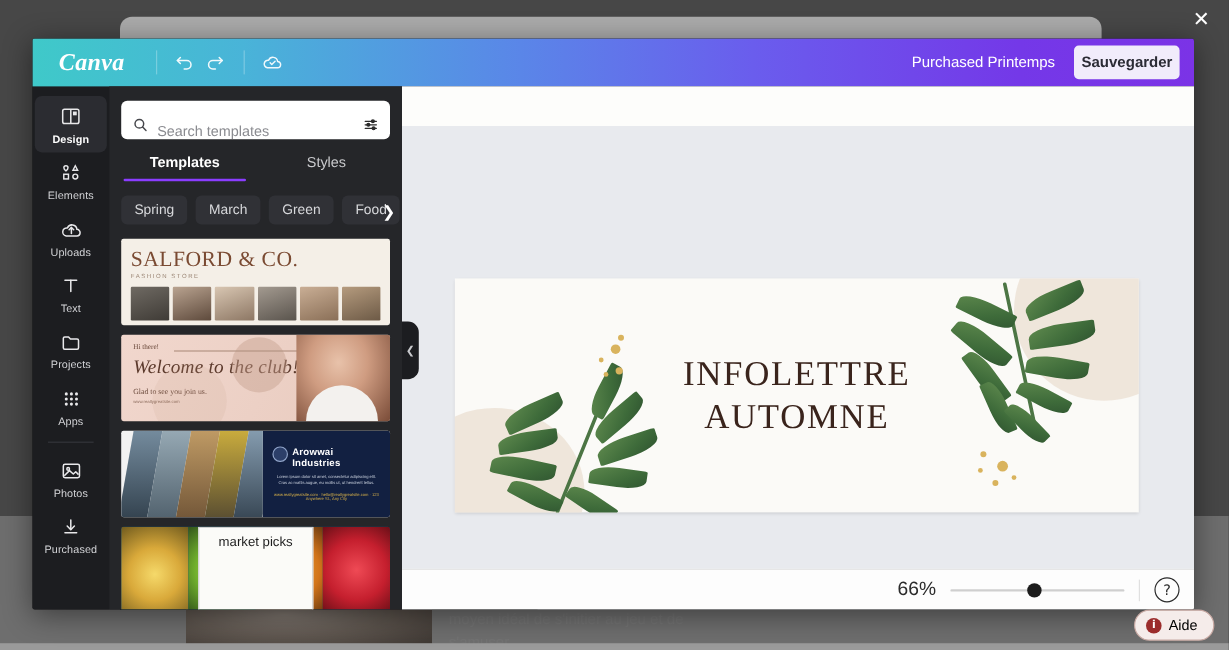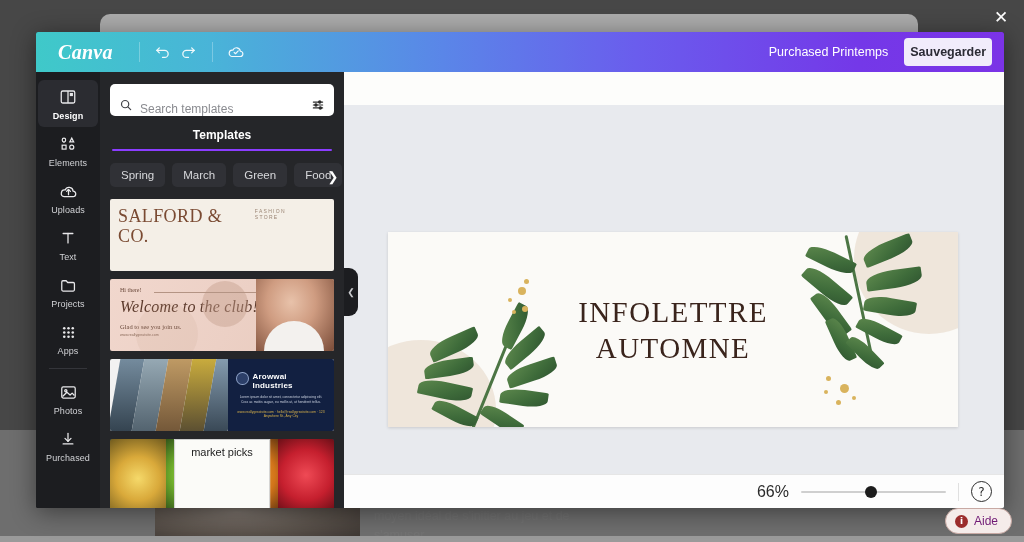--- a/index.html
+++ b/index.html
@@ -52,21 +52,21 @@
   
   .close-btn {
     position: absolute; right: 10px; top: 4px;
     width: 26px; height: 26px; display: flex; align-items: center; justify-content: center;
     color: #ffffff; font-size: 17px; line-height: 1; cursor: pointer;
     font-family: "DejaVu Sans", sans-serif;
   }
 
   
   .editor {
-    position: absolute; left: 36px; top: 32px; width: 968px; height: 476px;
+    position: absolute; left: 27px; top: 32px; width: 968px; height: 476px;
     background: #18191b; overflow: hidden; border-radius: 2px;
     box-shadow: 0 4px 24px rgba(0,0,0,.45);
   }
 
   
   .editor-header {
     position: relative; height: 40px; width: 100%;
     background: linear-gradient(90deg, #3fc9c9 0%, #49b4d8 18%, #5a86e8 42%, #6a5ded 62%, #7438e8 85%, #7b33e6 100%);
     display: flex; align-items: center; padding: 0 12px;
   }
@@ -141,21 +141,21 @@
   .chips-next {
     position: absolute; right: 2px; top: 12px; height: 27px; width: 18px;
     display: flex; align-items: center; justify-content: center;
     color: #ffffff; font-size: 13px; cursor: pointer;
   }
 
   .thumbs { padding: 12px 10px 0 10px; display: flex; flex-direction: column; gap: 8px; }
   .thumb { width: 224px; height: 72px; border-radius: 2px; overflow: hidden; cursor: pointer; position: relative; }
 
   
-  .t1 { background: #f4efe7; display: flex; flex-direction: row; padding: 7px 8px 4px; }
+  .t1 { background: #f4efe7; display: flex; flex-direction: column; padding: 7px 8px 4px; }
   .t1 .t1-title {
     font-family: "Liberation Serif", serif; color: #7a4a32; font-size: 18px;
     letter-spacing: .4px; line-height: 20px;
   }
   .t1 .t1-sub { color: #9a8574; font-size: 5px; letter-spacing: 1.3px; margin-top: 2px; }
   .t1 .t1-row { display: flex; gap: 3px; margin-top: auto; }
   .t1 .t1-row > div { flex: 1; height: 28px; border-radius: 1px; }
 
   
   .t2 { background: linear-gradient(120deg,#f1d7cd 0%, #ecd0c5 55%, #e8cabd 100%); position: relative; padding: 8px 10px; }
@@ -260,21 +260,21 @@
   .aide-btn {
     position: absolute; right: 12px; bottom: 8px; height: 26px;
     background: #f5ecea; border: 1px solid #c8a9a3; border-radius: 14px;
     display: flex; align-items: center; gap: 6px; padding: 0 13px 0 9px; cursor: pointer;
   }
   .aide-ico {
     width: 13px; height: 13px; border-radius: 50%; background: #9b2c2c;
     color: #fff; font-size: 9px; font-weight: bold; display: flex;
     align-items: center; justify-content: center; font-family: "DejaVu Sans", sans-serif;
   }
-  .aide-label { font-size: 12px; color: #701a75; }
+  .aide-label { font-size: 12px; color: #000000; }
 </style>
 </head>
 <body>
 
 <div id="root">
 
   <div class="page-backdrop">
     <div class="page-white"></div>
     <div class="bg-strip">
       <div style="background:#8fbf3f"></div>
@@ -442,20 +442,21 @@
                 <circle cx="15" cy="7" r="2" fill="#2b2b2b"></circle>
                   <circle cx="8.5" cy="12" r="2" fill="#2b2b2b"></circle>
                   <circle cx="16" cy="17" r="2" fill="#2b2b2b"></circle>
               </svg>
             </span>
           </div>
         </div>
 
         <div class="tabs">
           <div class="tab active">Templates</div>
+          <div class="tab">Styles</div>
         </div>
 
         <div class="chips">
           <div class="chip">Spring</div>
           <div class="chip">March</div>
           <div class="chip">Green</div>
           <div class="chip">Food</div>
 
           <div class="chips-next">❯</div>
         </div>

